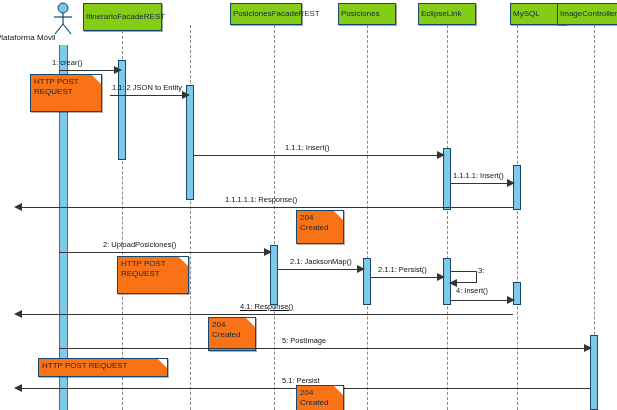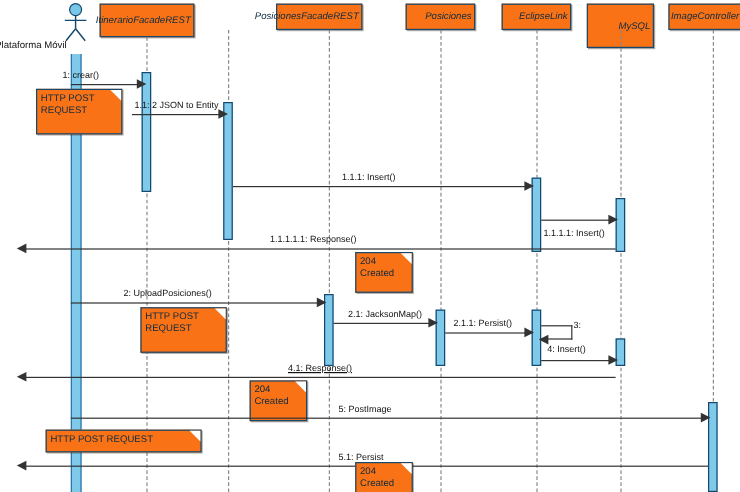--- a/index.html
+++ b/index.html
@@ -18,33 +18,32 @@
   }
   .actor-line{
     position:absolute;
     width:7px;
     background:#7FC9EA;
     border-left:1px solid #2E74A8;
     border-right:1px solid #2E74A8;
   }
   .head-box{
     position:absolute;
-    background:#f97316;
+    background:#84cc16;
     border:1px solid #15486E;
     box-sizing:border-box;
     display:flex;
     align-items:center;
-    justify-content:flex-end;
+    justify-content:flex-start;
     text-align:center;
     font-size:8px;
     color:#0d2a40;
     line-height:1.15;
     padding:1px 2px;
     box-shadow:1px 1px 0 rgba(0,0,0,0.35);
-    font-style:italic;
   }
   .actor{
     position:absolute;
     width:30px;height:34px;
   }
   .actor-label{
     position:absolute;
     font-size:8px;
     color:#111111;
     white-space:nowrap;
@@ -129,21 +128,21 @@
   </div>
   <div class="head-box" style="left:230px;top:3px;width:72px;height:22px;">
     <span>PosicionesFacadeREST</span>
   </div>
   <div class="head-box" style="left:338px;top:3px;width:58px;height:22px;">
     <span>Posiciones</span>
   </div>
   <div class="head-box" style="left:418px;top:3px;width:58px;height:22px;">
     <span>EclipseLink</span>
   </div>
-  <div class="head-box" style="left:489px;top:3px;width:56px;height:37px;">
+  <div class="head-box" style="left:510px;top:3px;width:56px;height:22px;">
     <span>MySQL</span>
   </div>
   <div class="head-box" style="left:557px;top:3px;width:62px;height:22px;">
     <span>ImageController</span>
   </div>
 
   <div class="lifeline-dash" style="left:122px;top:31px;height:379px;"></div>
   <div class="lifeline-dash" style="left:190px;top:25px;height:385px;"></div>
   <div class="lifeline-dash" style="left:274px;top:25px;height:385px;"></div>
   <div class="lifeline-dash" style="left:367px;top:25px;height:385px;"></div>
@@ -176,21 +175,21 @@
   <div class="msg-line" style="left:110px;top:95px;width:76px;"></div>
   <div class="arrow-head arrow-right" style="left:182px;top:91px;"></div>
   <div class="msg-label" style="left:112px;top:83px;">1.1: 2 JSON to Entity</div>
 
   <div class="msg-line" style="left:194px;top:155px;width:249px;"></div>
   <div class="arrow-head arrow-right" style="left:437px;top:151px;"></div>
   <div class="msg-label" style="left:285px;top:143px;">1.1.1: Insert()</div>
 
   <div class="msg-line" style="left:451px;top:183px;width:62px;"></div>
   <div class="arrow-head arrow-right" style="left:507px;top:179px;"></div>
-  <div class="msg-label" style="left:453px;top:171px;margin-top:19px;">1.1.1.1: Insert()</div>
+  <div class="msg-label" style="left:453px;top:171px;">1.1.1.1: Insert()</div>
 
   <div class="msg-line" style="left:20px;top:207px;width:493px;"></div>
   <div class="arrow-head arrow-left" style="left:14px;top:203px;"></div>
   <div class="msg-label" style="left:225px;top:195px;">1.1.1.1.1: Response()</div>
 
   <div class="note" style="left:296px;top:210px;width:48px;height:34px;">
     <div class="fold"></div>
     <div>204</div>
     <div>Created</div>
   </div>

